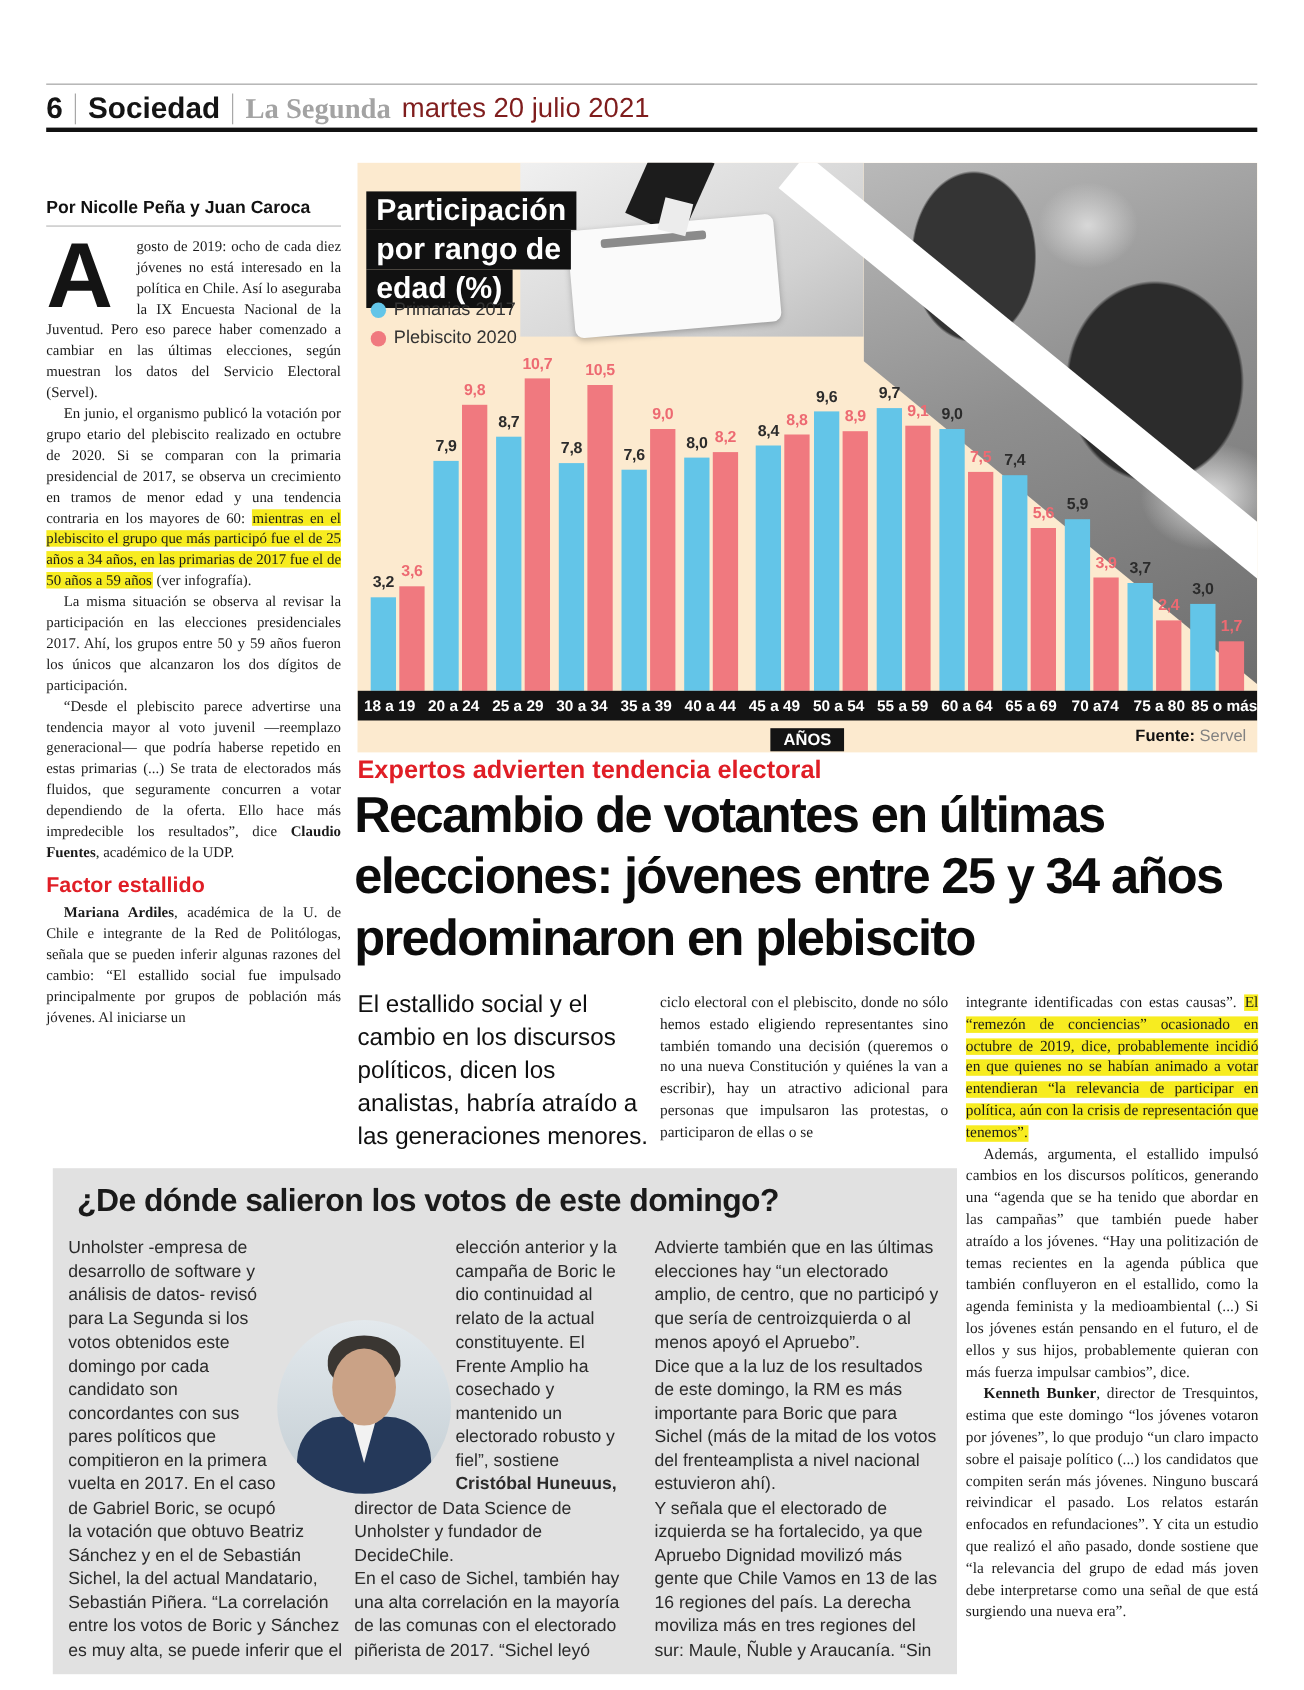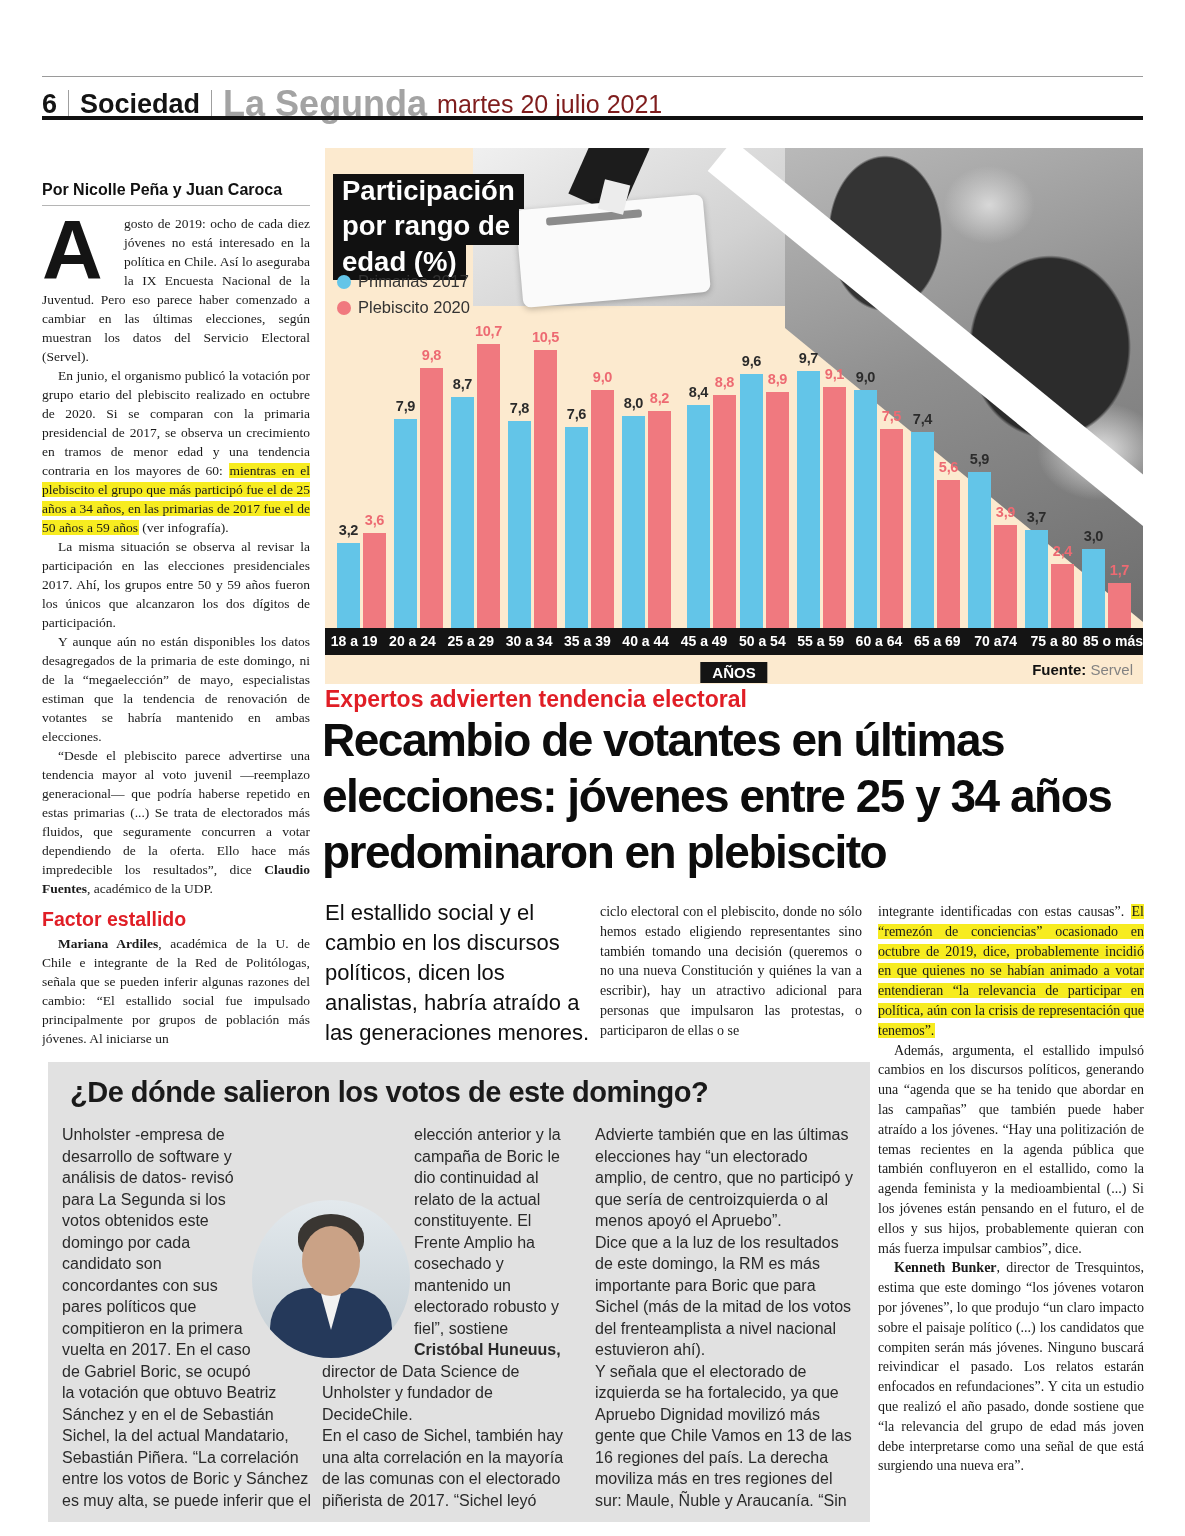--- a/index.html
+++ b/index.html
@@ -5,21 +5,21 @@
   * { margin:0; padding:0; box-sizing:border-box; }
   body { background:#fff; font-family:"Liberation Sans", sans-serif; }
   .page { position:relative; width:1185px; height:1536px; background:#fff; overflow:hidden; }
 
   
   .hdr-hairline { position:absolute; left:42px; right:42px; top:76px; height:1px; background:#9a9a9a; }
   .hdr-row { position:absolute; left:42px; top:83px; display:flex; align-items:center; }
   .hdr-pagenum { font-size:27px; font-weight:bold; color:#141414; }
   .hdr-div { width:1px; height:28px; background:#9f9f9f; margin:0 11px; }
   .hdr-section { font-size:27px; font-weight:bold; color:#141414; }
-  .hdr-brand { font-size:36px; font-weight:bold; color:#a3a3a3; margin-right:10px; }
+  .hdr-brand { font-size:26px; font-weight:bold; color:#a3a3a3; margin-right:10px;font-family:Liberation Serif, serif; }
   .hdr-date { font-size:25px; color:#7f1d1d; }
   .hdr-thick { position:absolute; left:42px; right:42px; top:116px; height:4px; background:#111; }
 
   
   .byline { position:absolute; left:42px; top:181px; width:268px; font-size:16px; font-weight:bold; color:#111; }
   .byline-rule { position:absolute; left:42px; top:205px; width:268px; height:1px; background:#b5b5b5; }
   .left-article { position:absolute; left:42px; top:214px; width:268px; height:846px; overflow:hidden;
                   font-family:"Liberation Serif", serif; font-size:13.5px; line-height:19px; text-align:justify; color:#1a1a1a; }
   .left-article p.ind { text-indent:16px; }
   .dropcap { float:left; font-family:"Liberation Sans", sans-serif; font-weight:bold; font-size:84px; line-height:64px;
@@ -112,21 +112,20 @@
     <span class="hdr-date">martes 20 julio 2021</span>
   </div>
   <div class="hdr-thick"></div>
 
   <div class="byline">Por Nicolle Peña y Juan Caroca</div>
   <div class="byline-rule"></div>
   <div class="left-article">
     <p><span class="dropcap">A</span><span>gosto de 2019: ocho de cada diez jóvenes no está interesado en la política en Chile. Así lo aseguraba la IX Encuesta Nacional de la Juventud. Pero eso parece haber comenzado a cambiar en las últimas elecciones, según muestran los datos del Servicio Electoral (Servel).</span></p>
     <p class="ind"><span>En junio, el organismo publicó la votación por grupo etario del plebiscito realizado en octubre de 2020. Si se comparan con la primaria presidencial de 2017, se observa un crecimiento en tramos de menor edad y una tendencia contraria en los mayores de 60: </span><span class="hl">mientras en el plebiscito el grupo que más participó fue el de 25 años a 34 años, en las primarias de 2017 fue el de 50 años a 59 años</span><span> (ver infografía).</span></p>
     <p class="ind">La misma situación se observa al revisar la participación en las elecciones presidenciales 2017. Ahí, los grupos entre 50 y 59 años fueron los únicos que alcanzaron los dos dígitos de participación.</p>
-    <p class="ind">Y aunque aún no están disponibles los datos desagregados de la primaria de este domingo, ni de la “megaelección” de mayo, especialistas estiman que la tendencia de renovación de votantes se habría mantenido en ambas elecciones.</p>
     <p class="ind"><span>“Desde el plebiscito parece advertirse una tendencia mayor al voto juvenil —reemplazo generacional— que podría haberse repetido en estas primarias (...) Se trata de electorados más fluidos, que seguramente concurren a votar dependiendo de la oferta. Ello hace más impredecible los resultados”, dice </span><b class="name">Claudio Fuentes</b><span>, académico de la UDP.</span></p>
     <p class="subhead">Factor estallido</p>
     <p class="ind"><b class="name">Mariana Ardiles</b><span>, académica de la U. de Chile e integrante de la Red de Politólogas, señala que se pueden inferir algunas razones del cambio: “El estallido social fue impulsado principalmente por grupos de población más jóvenes. Al iniciarse un</span></p>
   </div>
 
   <div class="infographic">
     <div class="ig-photo-a">
       <div class="arm"></div>
       <div class="ballot">
           <div class="slot"></div>

